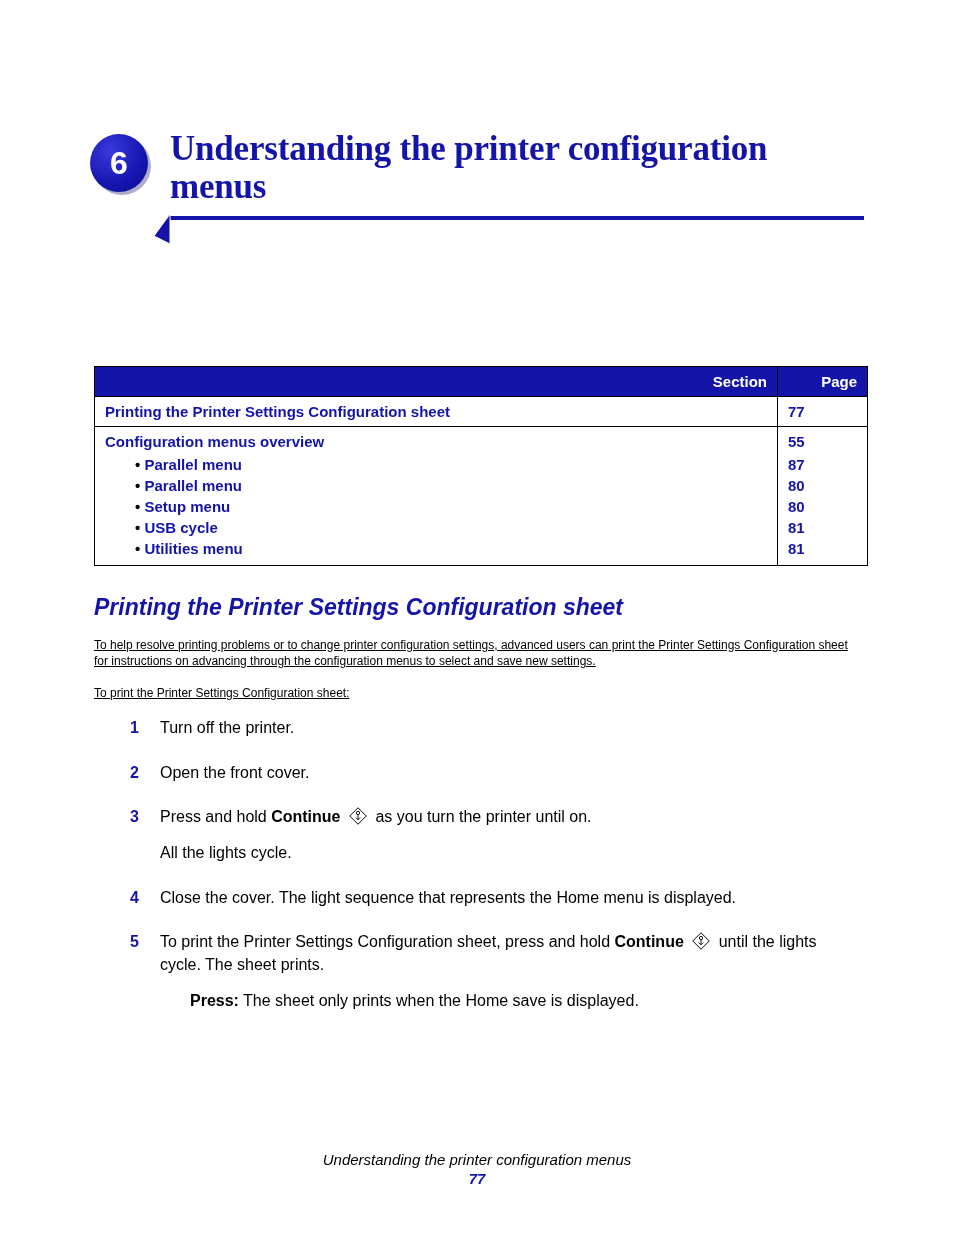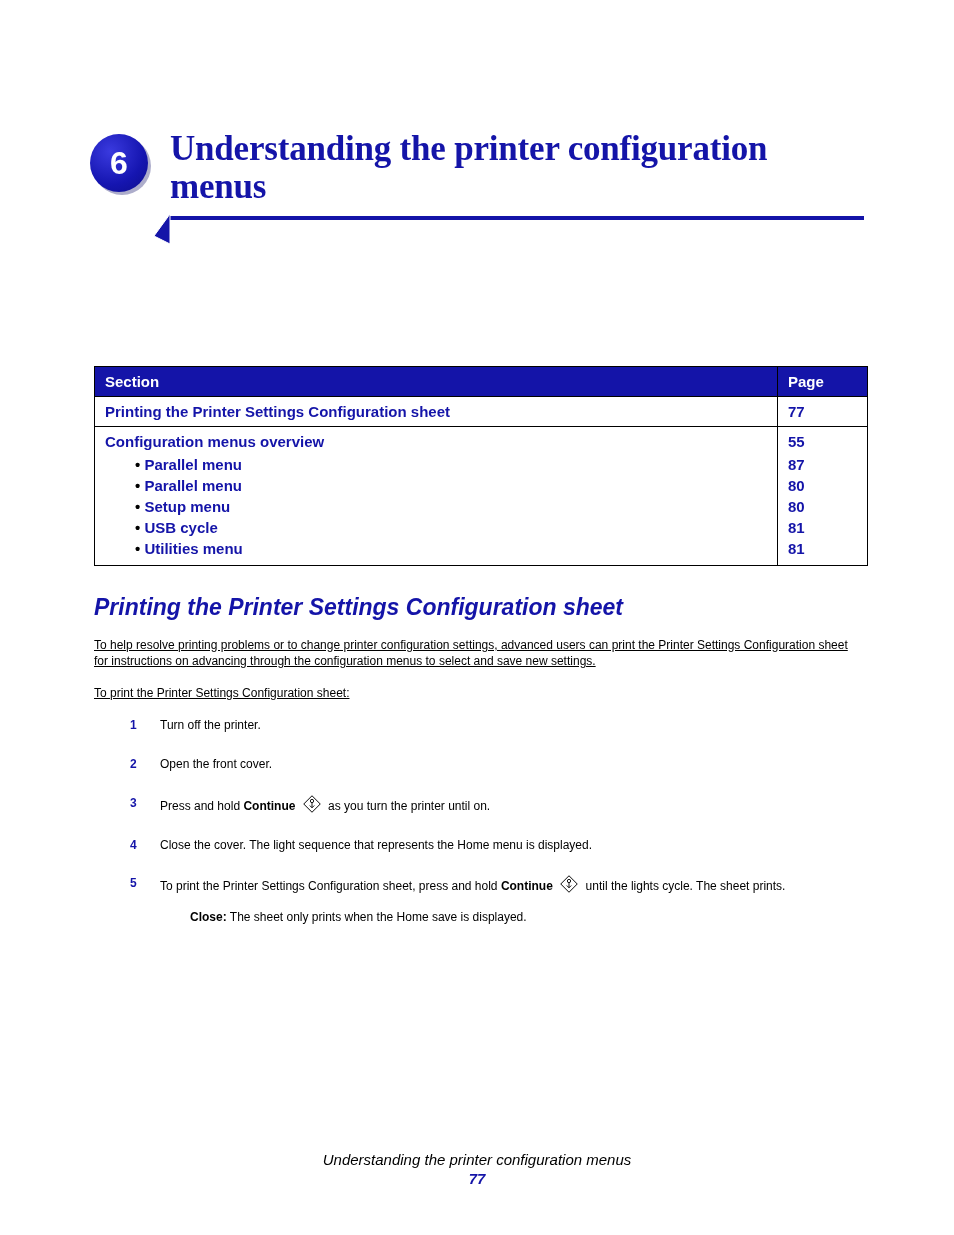--- a/index.html
+++ b/index.html
@@ -71,21 +71,21 @@
   }
   .toc {
     margin: 110px 4px 0 4px;
     width: 100%;
     border-collapse: collapse;
     font-size: 15px;
   }
   .toc th {
     background: #1414a8;
     color: #fff;
-    text-align: left;
+    text-align: right;
     font-weight: 700;
     padding: 6px 10px;
     border: 1px solid #000;
   }
   .toc th.page, .toc td.page {
     width: 90px;
   }
   .toc td {
     border: 1px solid #000;
     padding: 6px 10px;
@@ -121,21 +121,21 @@
   }
   ol.steps {
     list-style: none;
     margin: 6px 4px 0 40px;
     counter-reset: step;
   }
   ol.steps > li {
     counter-increment: step;
     position: relative;
     padding: 0 0 22px 30px;
-    font-size: 12px;
+    font-size: 16px;
     line-height: 1.4;
   }
   ol.steps > li::before {
     content: counter(step);
     position: absolute;
     left: 0;
     top: 0;
     color: #1414a8;
     font-weight: 700;
   }
@@ -224,30 +224,31 @@
   <li><span>Turn off the printer.</span></li>
   <li><span>Open the front cover.</span></li>
   <li>
     <span>Press and hold </span><b>Continue</b>
     <svg class="continue-icon" viewBox="0 0 24 24">
       <path d="M12 1 L23 12 L12 23 L1 12 Z" fill="none" stroke="#000" stroke-width="1.3"></path>
       <circle cx="12" cy="8" r="2.2" fill="none" stroke="#000" stroke-width="1.2"></circle>
       <path d="M12 10 L12 17 M9 14 L12 17 L15 14" fill="none" stroke="#000" stroke-width="1.2"></path>
     </svg>
     <span> as you turn the printer until on.</span>
+    <span class="sub">All the lights cycle.</span>
   </li>
   <li><span>Close the cover. The light sequence that represents the Home menu is displayed.</span></li>
   <li>
     <span>To print the Printer Settings Configuration sheet, press and hold </span><b>Continue</b>
     <svg class="continue-icon" viewBox="0 0 24 24">
       <path d="M12 1 L23 12 L12 23 L1 12 Z" fill="none" stroke="#000" stroke-width="1.3"></path>
       <circle cx="12" cy="8" r="2.2" fill="none" stroke="#000" stroke-width="1.2"></circle>
       <path d="M12 10 L12 17 M9 14 L12 17 L15 14" fill="none" stroke="#000" stroke-width="1.2"></path>
     </svg>
     <span> until the lights cycle. The sheet prints.</span>
-    <span class="note"><b>Close:</b><span> The sheet only prints when the Home save is displayed.</span></span>
+    <span class="note"><b>Press:</b><span> The sheet only prints when the Home save is displayed.</span></span>
   </li>
 </ol>
 
 <div class="footer">
   <div class="ft-title">Understanding the printer configuration menus</div>
   <div class="ft-page">77</div>
 </div>
 
 </body></html>

